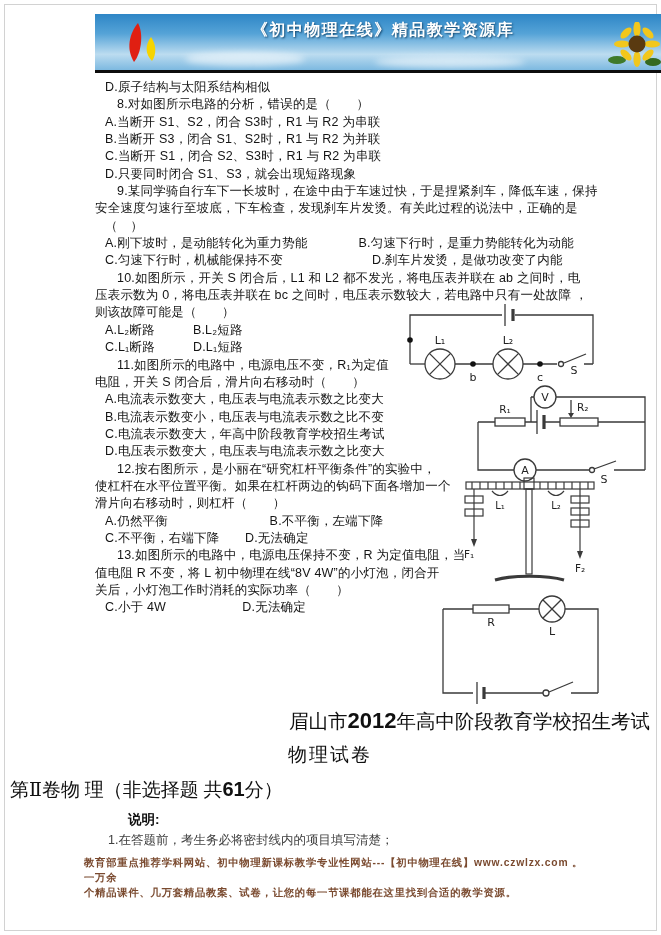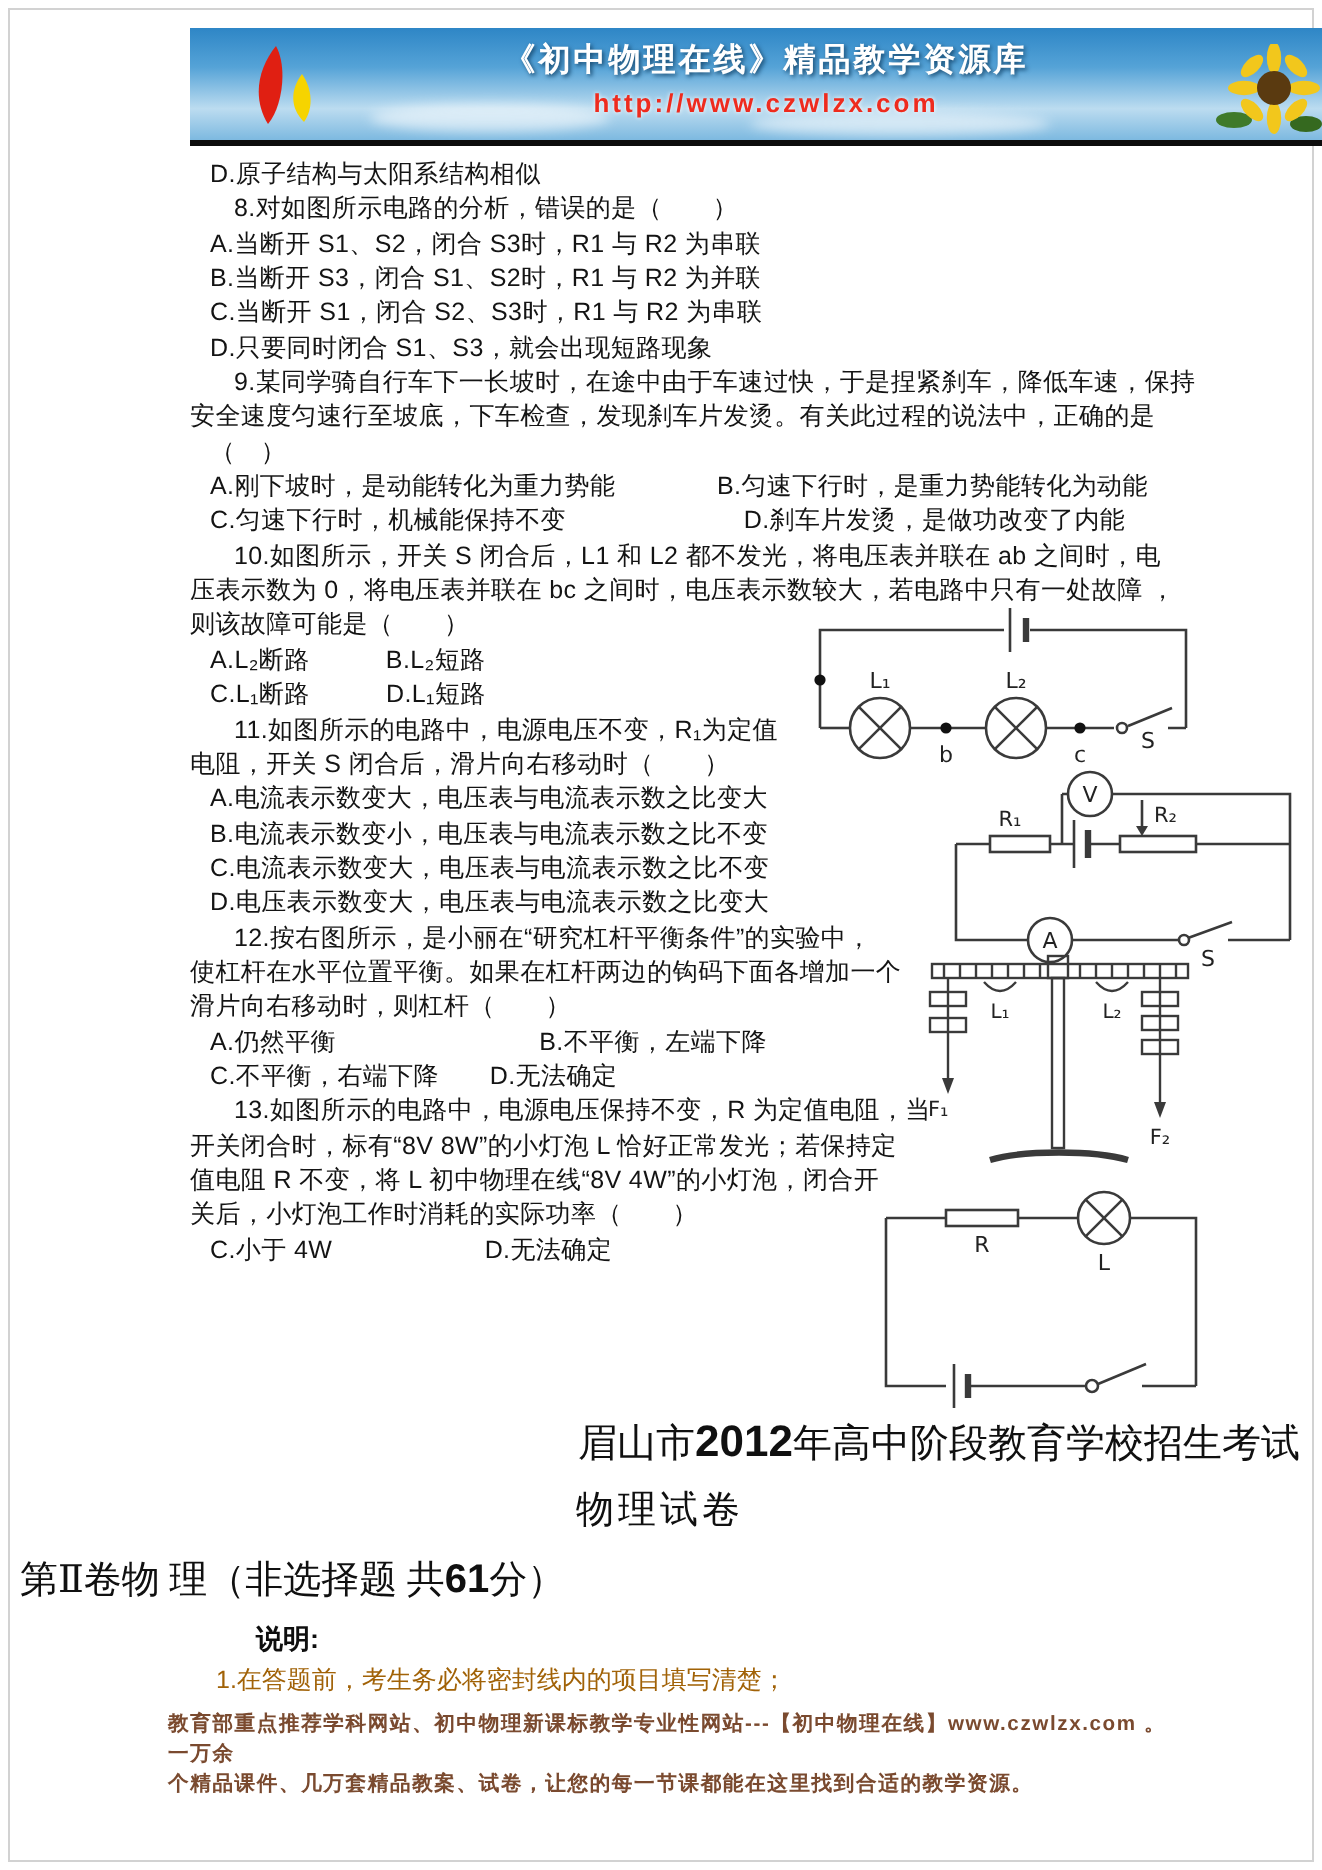--- a/index.html
+++ b/index.html
@@ -47,38 +47,37 @@
   .doc-title2{position:absolute;top:742px;left:10px;width:640px;text-align:center;
     font-family:"Liberation Serif","DejaVu Serif",serif;font-size:19px;letter-spacing:2px;color:#101010;}
   .doc-title3{position:absolute;top:777px;left:10px;width:640px;text-align:left;
     font-family:"Liberation Serif","DejaVu Serif",serif;font-size:19px;color:#101010;white-space:nowrap;}
   .num-bold{font-family:"Liberation Sans","DejaVu Sans",sans-serif;font-weight:bold;}
   .doc-title1 .num-bold{font-size:22px;}
   .doc-title3 .num-bold{font-size:20px;}
 
   
   .notes-heading{position:absolute;left:84px;top:811px;font-size:13.5px;font-weight:bold;color:#0e0e0e;margin-left:44px;}
-  .notes-item{position:absolute;left:108px;top:832px;font-size:12.5px;color:#a16207;}
+  .notes-item{position:absolute;left:108px;top:832px;font-size:12.5px;color:#404040;}
   .footer{position:absolute;left:84px;top:855px;width:508px;font-size:10.3px;line-height:15px;
     color:#7a4a2f;font-weight:bold;letter-spacing:.8px;}
 </style>
 </head>
 <body>
 
 <div class="page-edge"></div>
 
 <div class="banner">
   <div class="cloud" style="left:90px;top:38px;width:120px;height:14px;"></div>
   <div class="cloud" style="left:280px;top:42px;width:150px;height:12px;"></div>
   <svg class="logo" viewBox="0 0 46 44">
     <path d="M17,2 C8,13 5,28 13,41 C20,33 23,13 17,2 Z" fill="#e01f12"></path>
     <path d="M30,16 C24,24 24,33 31,40 C36,33 35,23 30,16 Z" fill="#f6d400"></path>
   </svg>
   <div class="banner-title">《初中物理在线》精品教学资源库</div>
-  <div class="banner-url">http://www.czwlzx.com</div>
   <svg class="sunflower" viewBox="0 0 60 46">
     <ellipse cx="14" cy="38" rx="9" ry="4" fill="#3f7a2a"></ellipse>
     <ellipse cx="50" cy="40" rx="8" ry="4" fill="#35691f"></ellipse>
     <g fill="#f2c71c">
       <ellipse cx="49" cy="22" rx="8" ry="3.6"></ellipse>
       <ellipse cx="19" cy="22" rx="8" ry="3.6"></ellipse>
       <ellipse cx="34" cy="7" rx="3.6" ry="8"></ellipse>
       <ellipse cx="34" cy="37" rx="3.6" ry="8"></ellipse>
       <ellipse cx="45" cy="11" rx="7" ry="3.6" transform="rotate(45 45 11)"></ellipse>
       <ellipse cx="23" cy="33" rx="7" ry="3.6" transform="rotate(45 23 33)"></ellipse>
@@ -104,29 +103,28 @@
     <div class="ln i1">C.匀速下行时，机械能保持不变　　　　　　　D.刹车片发烫，是做功改变了内能</div>
     <div class="ln i2">10.如图所示，开关 S 闭合后，L1 和 L2 都不发光，将电压表并联在 ab 之间时，电</div>
     <div class="ln">压表示数为 0，将电压表并联在 bc 之间时，电压表示数较大，若电路中只有一处故障 ，</div>
     <div class="ln">则该故障可能是（　　）</div>
     <div class="ln i1">A.L₂断路　　　B.L₂短路</div>
     <div class="ln i1">C.L₁断路　　　D.L₁短路</div>
     <div class="ln i2">11.如图所示的电路中，电源电压不变，R₁为定值</div>
     <div class="ln">电阻，开关 S 闭合后，滑片向右移动时（　　）</div>
     <div class="ln i1">A.电流表示数变大，电压表与电流表示数之比变大</div>
     <div class="ln i1">B.电流表示数变小，电压表与电流表示数之比不变</div>
-    <div class="ln i1">C.电流表示数变大，电压表与电流表示数之比不变</div>
+    <div class="ln i1">C.电流表示数变大，年高中阶段教育学校招生考试</div>
     <div class="ln i1">D.电压表示数变大，电压表与电流表示数之比变大</div>
     <div class="ln i2">12.按右图所示，是小丽在“研究杠杆平衡条件”的实验中，</div>
     <div class="ln">使杠杆在水平位置平衡。如果在杠杆两边的钩码下面各增加一个</div>
     <div class="ln">滑片向右移动时，则杠杆（　　）</div>
     <div class="ln i1">A.仍然平衡　　　　　　　　B.不平衡，左端下降</div>
     <div class="ln i1">C.不平衡，右端下降　　D.无法确定</div>
     <div class="ln i2">13.如图所示的电路中，电源电压保持不变，R 为定值电阻，当</div>
-    <div class="ln">开关闭合时，标有“8V 8W”的小灯泡 L 恰好正常发光；若保持定</div>
     <div class="ln">值电阻 R 不变，将 L 初中物理在线“8V 4W”的小灯泡，闭合开</div>
     <div class="ln">关后，小灯泡工作时消耗的实际功率（　　）</div>
     <div class="ln i1">C.小于 4W　　　　　　D.无法确定</div>
   </div>
 
 <div class="fig" style="left:398px;top:300px;">
   <svg width="262" height="95" viewBox="0 0 262 95" stroke="#3a3a3a" stroke-width="1.3" fill="none">
     <path d="M12,64 L12,15 L104,15 M117,15 L195,15 L195,64 M186,64 L195,64"></path>
     <g>
       <line x1="107" y1="4" x2="107" y2="26"></line>

